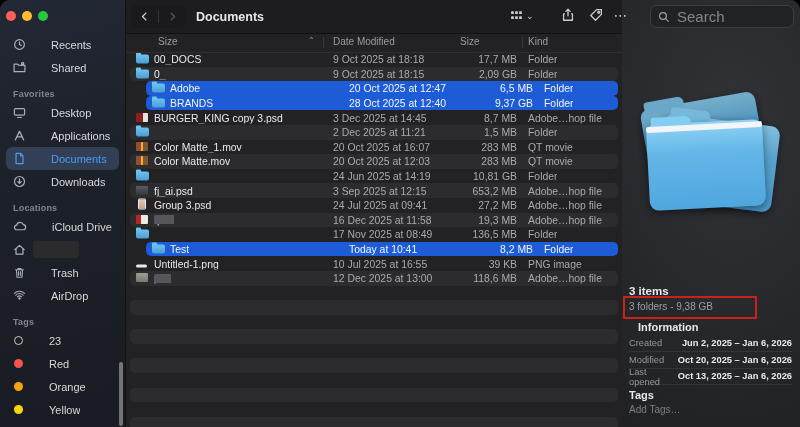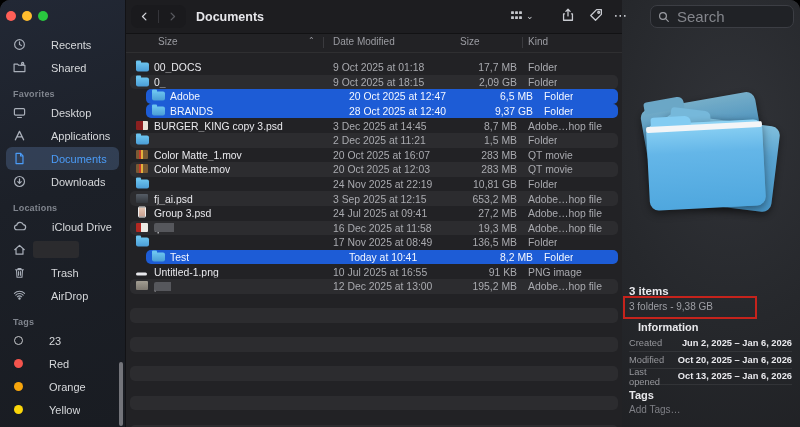--- a/index.html
+++ b/index.html
@@ -72,21 +72,21 @@
   .search-pill input::placeholder{color:#84868c;}
   .search-ic{color:#9a9ca2;display:flex;}
 
   
   .cols{position:absolute;left:126px;top:33px;width:496px;height:19px;background:#222225;border-bottom:1px solid rgba(255,255,255,.06);font-size:10px;color:#9b9ca2;z-index:3;}
   .cols span{position:absolute;top:3px;}
   .col-divider{position:absolute;top:4px;width:1px;height:11px;background:#3a3a3e;}
   .sort-chev{position:absolute;top:4px;font-size:8px;color:#9b9ca2;}
 
   
-  .rows{position:absolute;left:126px;top:60px;width:496px;bottom:0;overflow:hidden;z-index:2;}
+  .rows{position:absolute;left:126px;top:52px;width:496px;bottom:0;overflow:hidden;z-index:2;}
   .row{position:relative;height:14.6px;margin:0 4px;border-radius:5px;font-size:10.4px;}
   .row:nth-child(even){background:#2c2c2f;}
   .row.sel{background:#1d5cd6;margin-left:20px;}
   .row span{position:absolute;top:50%;transform:translateY(-50%);white-space:nowrap;}
   .fic{left:6px;}
   .fname{left:24px;color:#e9e9ed;max-width:172px;overflow:hidden;}
   .fdate{left:203px;color:#a9aaaf;}
   .fsize{left:280px;width:107px;text-align:right;color:#a9aaaf;}
   .fkind{left:398px;color:#a9aaaf;max-width:95px;overflow:hidden;}
   .row.sel .fname,.row.sel .fdate,.row.sel .fsize,.row.sel .fkind{color:#f2f6ff;}
@@ -235,21 +235,21 @@
     <span style="left:207px">Date Modified</span>
     <span style="left:334px">Size</span>
     <div class="col-divider" style="left:396px"></div>
     <span style="left:402px">Kind</span>
   </div>
 
   <div class="rows" id="file-rows">
       <div class="row">
         <span class="fic"><i class="fi icon-folder"></i></span>
         <span class="fname">00_DOCS</span>
-        <span class="fdate">9 Oct 2025 at 01:18</span>
+        <span class="fdate">9 Oct 2025 at 18:18</span>
         <span class="fsize">17,7 MB</span>
         <span class="fkind">Folder</span>
       </div>
       <div class="row">
         <span class="fic"><i class="fi icon-folder"></i></span>
         <span class="fname">0_</span>
         <span class="fdate">9 Oct 2025 at 18:15</span>
         <span class="fsize">2,09 GB</span>
         <span class="fkind">Folder</span>
       </div>
@@ -291,21 +291,21 @@
       <div class="row">
         <span class="fic"><i class="fi thumb icon-mov"></i></span>
         <span class="fname">Color Matte.mov</span>
         <span class="fdate">20 Oct 2025 at 12:03</span>
         <span class="fsize">283 MB</span>
         <span class="fkind">QT movie</span>
       </div>
       <div class="row">
         <span class="fic"><i class="fi icon-folder"></i></span>
         <span class="fname"></span>
-        <span class="fdate">24 Nov 2025 at 22:19</span>
+        <span class="fdate">24 Jun 2025 at 14:19</span>
         <span class="fsize">10,81 GB</span>
         <span class="fkind">Folder</span>
       </div>
       <div class="row">
         <span class="fic"><i class="fi thumb icon-psd-dark"></i></span>
         <span class="fname">fj_ai.psd</span>
         <span class="fdate">3 Sep 2025 at 12:15</span>
         <span class="fsize">653,2 MB</span>
         <span class="fkind">Adobe…hop file</span>
       </div>
@@ -334,28 +334,28 @@
         <span class="fic"><i class="fi icon-folder"></i></span>
         <span class="fname">Test</span>
         <span class="fdate">Today at 10:41</span>
         <span class="fsize">8,2 MB</span>
         <span class="fkind">Folder</span>
       </div>
       <div class="row">
         <span class="fic"><i class="fi thumb icon-png-dash"></i></span>
         <span class="fname">Untitled-1.png</span>
         <span class="fdate">10 Jul 2025 at 16:55</span>
-        <span class="fsize">91 KB</span>
+        <span class="fsize">39 KB</span>
         <span class="fkind">PNG image</span>
       </div>
       <div class="row">
         <span class="fic"><i class="fi thumb icon-psd-gray"></i></span>
         <span class="fname"><span class="redact" style="width: 40px;"></span>psd</span>
         <span class="fdate">12 Dec 2025 at 13:00</span>
-        <span class="fsize">195,2 MB</span>
+        <span class="fsize">118,6 MB</span>
         <span class="fkind">Adobe…hop file</span>
       </div>
       <div class="row"></div>
       <div class="row"></div>
       <div class="row"></div>
       <div class="row"></div>
       <div class="row"></div>
       <div class="row"></div>
       <div class="row"></div>
       <div class="row"></div>

